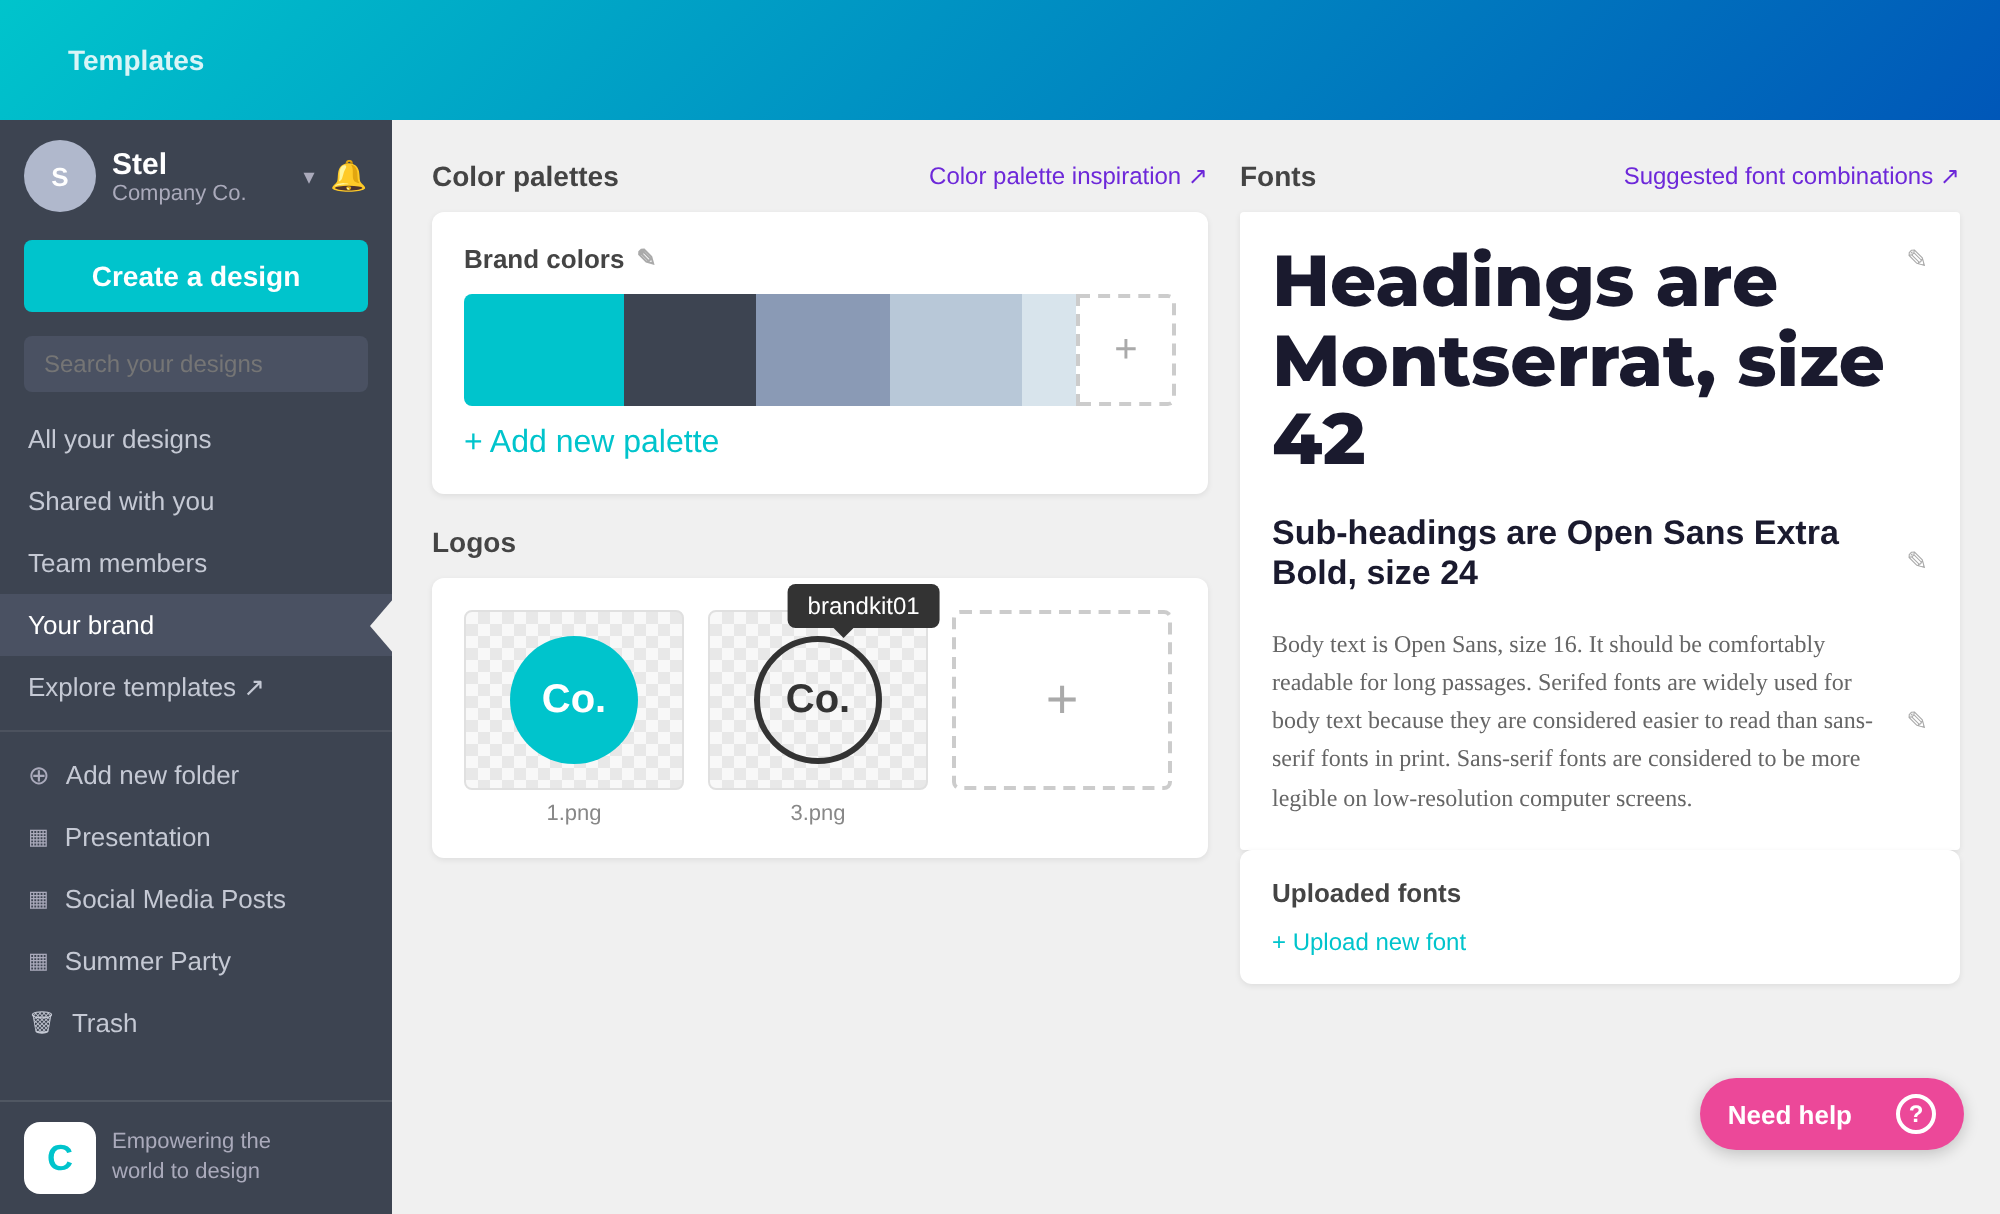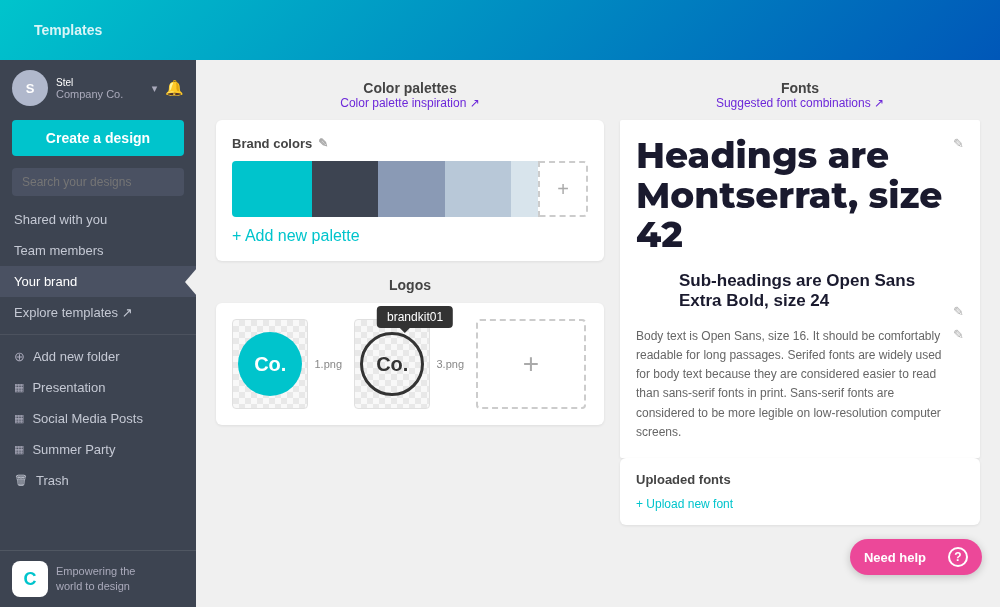--- a/index.html
+++ b/index.html
@@ -50,21 +50,21 @@
     }
     .avatar {
       width: 36px; height: 36px;
       border-radius: 50%;
       background: #b0b8cc;
       display: flex; align-items: center; justify-content: center;
       font-size: 13px; color: #fff; font-weight: 700;
       flex-shrink: 0;
     }
     .user-info { flex: 1; }
-    .user-name { color: #fff; font-size: 10px; font-weight: 400; }
+    .user-name { color: #fff; font-size: 15px; font-weight: 700; }
     .user-company { color: #aab; font-size: 11px; }
     .bell-icon { color: #aab; font-size: 15px; cursor: pointer; }
     .dropdown-icon { color: #aab; font-size: 11px; cursor: pointer; margin-left: 2px; }
 
     .create-btn {
       margin: 8px 12px;
       background: #00c4cc;
       color: white;
       border: none;
       border-radius: 4px;
@@ -149,21 +149,20 @@
       flex-direction: column;
       gap: 16px;
       margin-right: 16px;
     }
 
     .section-header {
       display: flex;
       justify-content: space-between;
       align-items: center;
       margin-bottom: 10px;
-      flex-direction: column;
     }
     .section-title { font-size: 14px; font-weight: 600; color: #444; }
     .section-link { font-size: 12px; color: #6d28d9; cursor: pointer; }
 
     .card {
       background: white;
       border-radius: 6px;
       padding: 16px;
       box-shadow: 0 1px 3px rgba(0,0,0,0.08);
     }
@@ -208,21 +207,21 @@
 
     
     .logos-grid {
       display: flex;
       gap: 12px;
       flex-wrap: wrap;
     }
     .logo-item {
       width: 110px;
       display: flex;
-      flex-direction: row;
+      flex-direction: column;
       align-items: center;
       gap: 6px;
       position: relative;
     }
     .logo-thumb {
       width: 110px;
       height: 90px;
       border: 1px solid #e0e0e0;
       border-radius: 4px;
       display: flex;
@@ -380,20 +379,23 @@
       </div>
       <span class="dropdown-icon">▾</span>
       <span class="bell-icon">🔔</span>
     </div>
 
     <button class="create-btn">Create a design</button>
 
     <input class="search-box" type="text" placeholder="Search your designs" style="">
 
     <div class="sidebar-nav">
+      <div class="nav-item">
+        <span>All your designs</span>
+      </div>
       <div class="nav-item">
         <span>Shared with you</span>
       </div>
       <div class="nav-item">
         <span>Team members</span>
       </div>
       <div class="nav-item active">
         <span>Your brand</span>
       </div>
       <div class="nav-item">
@@ -491,25 +493,25 @@
       <div class="section-header">
         <span class="section-title">Fonts</span>
         <span class="section-link">Suggested font combinations ↗</span>
       </div>
 
       <div class="font-card">
         <div style="display:flex; justify-content:space-between; align-items:flex-start;">
           <div class="font-heading" style="flex:1;">Headings are Montserrat, size 42</div>
           <span class="font-edit">✎</span>
         </div>
-        <div style="display:flex; justify-content:space-between; align-items:flex-end; margin-top: 8px; margin-left: 43px;">
+        <div style="display:flex; justify-content:space-between; align-items:center; margin-top: 8px;">
           <div class="font-subheading" style="flex:1;">Sub-headings are Open Sans Extra Bold, size 24</div>
           <span class="font-edit">✎</span>
         </div>
-        <div style="display:flex; justify-content:space-between; align-items:flex-start; margin-top: 8px;">
+        <div style="display:flex; justify-content:space-between; align-items:center; margin-top: 8px; font-family: Liberation Serif, serif;">
           <div class="font-body" style="flex:1;">Body text is Open Sans, size 16. It should be comfortably readable for long passages. Serifed fonts are widely used for body text because they are considered easier to read than sans-serif fonts in print. Sans-serif fonts are considered to be more legible on low-resolution computer screens.</div>
           <span class="font-edit">✎</span>
         </div>
       </div>
 
       <div class="uploaded-fonts-card">
         <div class="uploaded-title">Uploaded fonts</div>
         <div class="upload-font-link">+ Upload new font</div>
       </div>
     </div>

